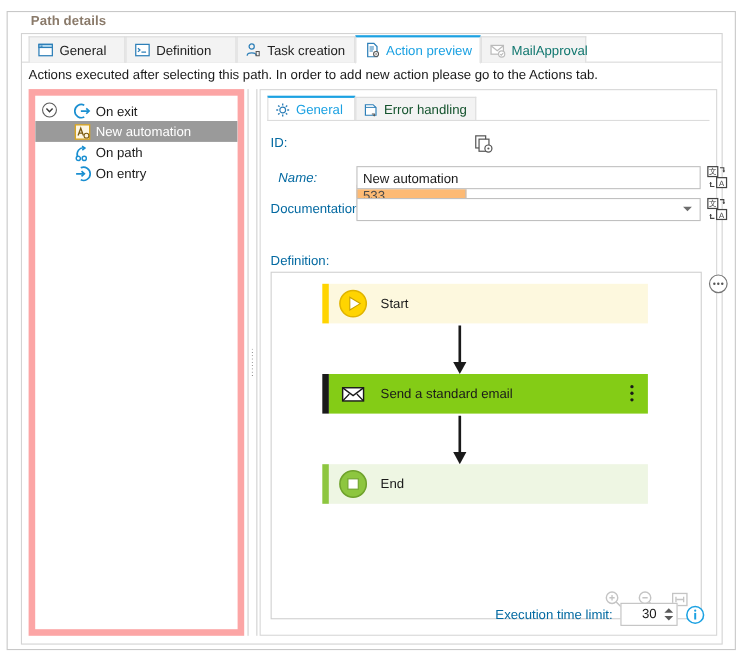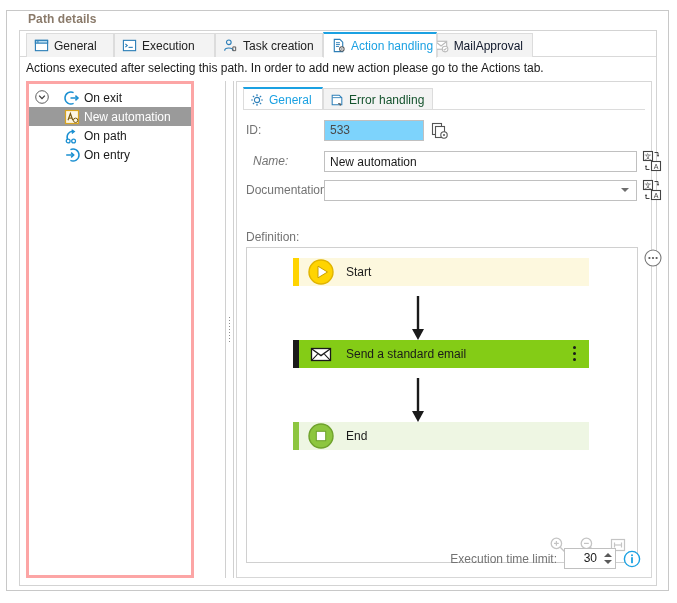--- a/index.html
+++ b/index.html
@@ -87,40 +87,40 @@
   .tab.active {
     background: #ffffff;
     border: 1px solid #dcdcdc;
     border-top: 2px solid #1ba1e2;
     border-bottom: 1px solid #ffffff;
     color: #1ba1e2;
     top: 1px;
     height: 26px;
     z-index: 3;
   }
-  .tab.disabled { color: #0f172a; justify-content: flex-end; }
+  .tab.disabled { color: #0f766e; }
 
   
   .desc {
     position: absolute;
     left: 6px;
     top: 30px;
     font-size: 12px;
     color: #1a1a1a;
     white-space: nowrap;
   }
 
   
   .tree-panel {
     position: absolute;
     left: 6px;
     top: 50px;
-    width: 168px;
+    width: 196px;
     height: 497px;
-    border: 3px solid #fca5a5;
+    border: 6px solid #fca5a5;
     background: #ffffff;
     box-sizing: border-box;
     overflow: hidden;
   }
   .tree-row {
     position: relative;
     height: 19px;
     display: flex;
     align-items: center;
     font-size: 12px;
@@ -224,37 +224,37 @@
     top: 27px;
     width: 402px;
     height: 1px;
     background: #dcdcdc;
   }
 
   
   .form-label {
     position: absolute;
     font-size: 12px;
-    color: #737373;
+    color: #0369a1;
     white-space: nowrap;
   }
   .tb {
     position: absolute;
     box-sizing: border-box;
     border: 1px solid #c0c0c0;
     background: #ffffff;
     font-family: "Liberation Sans", sans-serif;
     font-size: 12px;
     color: #1a1a1a;
     padding: 0 0 0 5px;
     line-height: 19px;
     height: 21px;
     outline: none;
   }
-  .tb.readonly { background: #7dd3fc; color: #4a4a4a; }
+  .tb.readonly { background: #fdba74; color: #4a4a4a; margin-top: 48px; }
 
   .combo-arrow {
     position: absolute;
     width: 0; height: 0;
     border-left: 4px solid transparent;
     border-right: 4px solid transparent;
     border-top: 4px solid #6d6d6d;
   }
 
   .icon-btn { position: absolute; cursor: default; display: block; }
@@ -268,21 +268,21 @@
     height: 316px;
     border: 1px solid #d0d0d0;
     background: #ffffff;
     box-sizing: border-box;
     overflow: hidden;
   }
   .node {
     position: absolute;
     left: 46px;
     width: 296px;
-    height: 28px;
+    height: 36px;
     display: flex;
     align-items: center;
     cursor: default;
   }
   .node .accent { width: 6px; height: 100%; flex: 0 0 auto; }
   .node .body {
     flex: 1 1 auto;
     height: 100%;
     display: flex;
     align-items: center;
@@ -386,42 +386,42 @@
         </svg>
         <span>General</span>
       </div>
 
       <div class="tab" style="left:94px;width:101px;">
         <svg class="tab-ico" viewBox="0 0 16 16">
           <rect x="1.5" y="2.5" width="13" height="11" fill="#ffffff" stroke="#2d7fb8" stroke-width="1.2"></rect>
           <path d="M3.6 6.2 L5.6 8 L3.6 9.8" fill="none" stroke="#2d7fb8" stroke-width="1.2"></path>
           <line x1="7" y1="10" x2="11.5" y2="10" stroke="#2d7fb8" stroke-width="1.2"></line>
         </svg>
-        <span>Execution</span>
+        <span>Definition</span>
       </div>
 
       <div class="tab" style="left:195px;width:108px;">
         <svg class="tab-ico" viewBox="0 0 16 16">
           <circle cx="6.2" cy="4.6" r="2.5" fill="none" stroke="#2d7fb8" stroke-width="1.2"></circle>
           <path d="M1.8 13.5 C1.8 9.8 10.6 9.8 10.6 13.5" fill="none" stroke="#2d7fb8" stroke-width="1.2"></path>
           <path d="M10.5 9.5 l3 0 0 4 -3 0 z" fill="none" stroke="#555" stroke-width="1"></path>
         </svg>
         <span>Task creation</span>
       </div>
 
       <div class="tab active" style="left:303px;width:114px;">
         <svg class="tab-ico" viewBox="0 0 16 16">
           <path d="M3.5 1.5 h6 l3 3 v10 h-9 z" fill="#ffffff" stroke="#2d7fb8" stroke-width="1.2"></path>
           <line x1="5.3" y1="5" x2="9.5" y2="5" stroke="#2d7fb8" stroke-width="1"></line>
           <line x1="5.3" y1="7" x2="9.5" y2="7" stroke="#2d7fb8" stroke-width="1"></line>
           <line x1="5.3" y1="9" x2="8.5" y2="9" stroke="#2d7fb8" stroke-width="1"></line>
           <circle cx="11.6" cy="11.8" r="2.4" fill="#ffffff" stroke="#555" stroke-width="1.1"></circle>
           <circle cx="11.6" cy="11.8" r=".8" fill="#555"></circle>
         </svg>
-        <span>Action handling</span>
+        <span>Action preview</span>
       </div>
 
       <div class="tab disabled" style="left:417px;width:96px;">
         <svg class="tab-ico" viewBox="0 0 16 16">
           <rect x="1.5" y="3.5" width="12" height="8.5" fill="#ffffff" stroke="#bbbbbb" stroke-width="1.2"></rect>
           <path d="M1.8 4 L7.5 8.6 L13.2 4" fill="none" stroke="#bbbbbb" stroke-width="1.2"></path>
           <circle cx="11.8" cy="11.8" r="3" fill="#ffffff" stroke="#bbbbbb" stroke-width="1.1"></circle>
           <path d="M10.4 11.9 l1 1 1.9 -2" fill="none" stroke="#bbbbbb" stroke-width="1.1"></path>
         </svg>
         <span>MailApproval</span>

